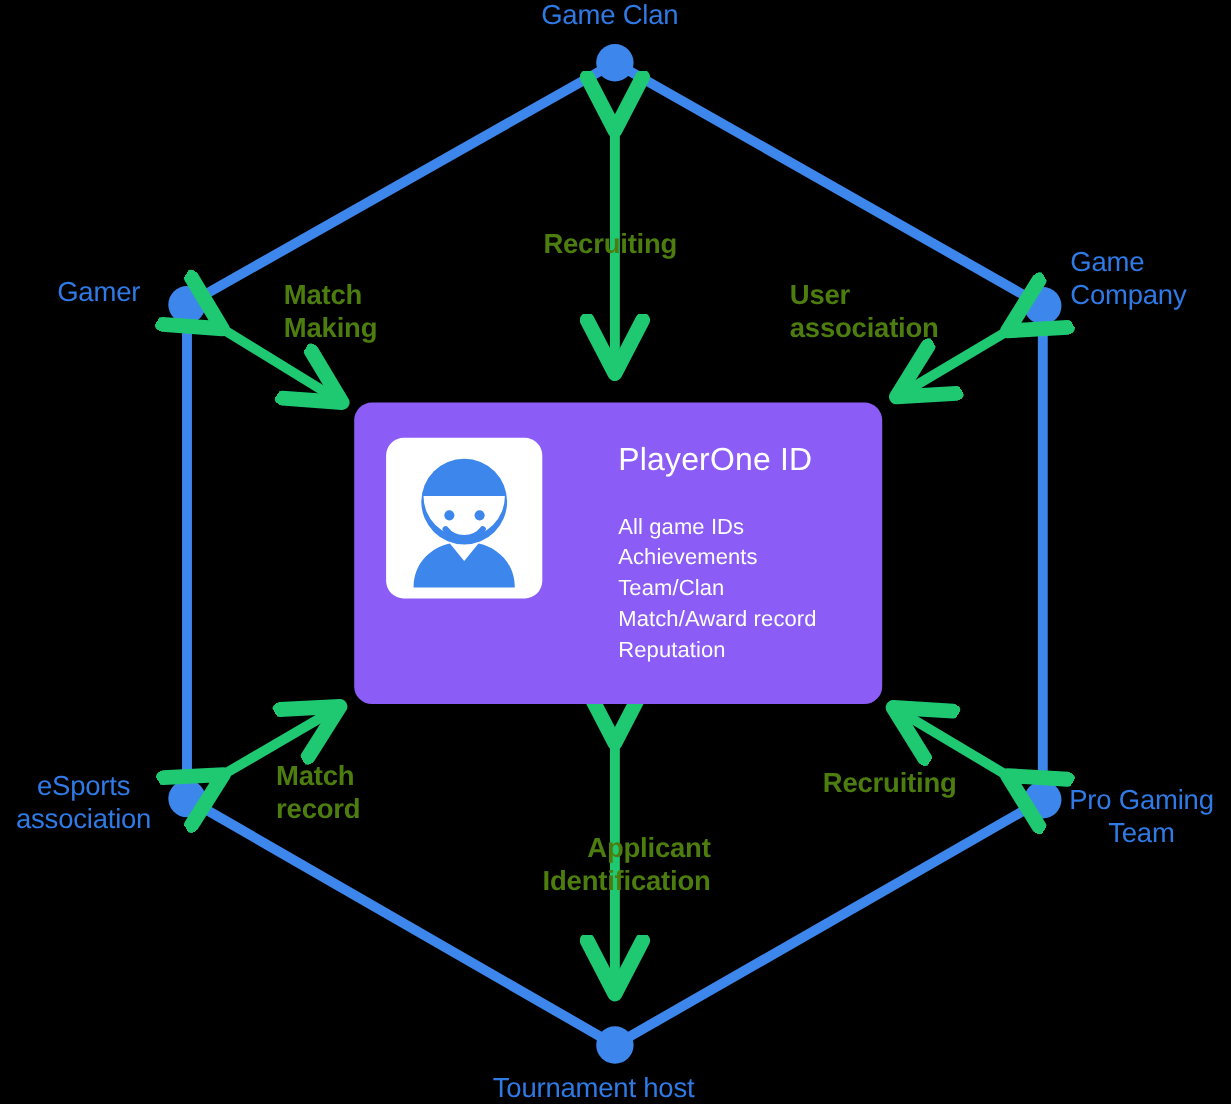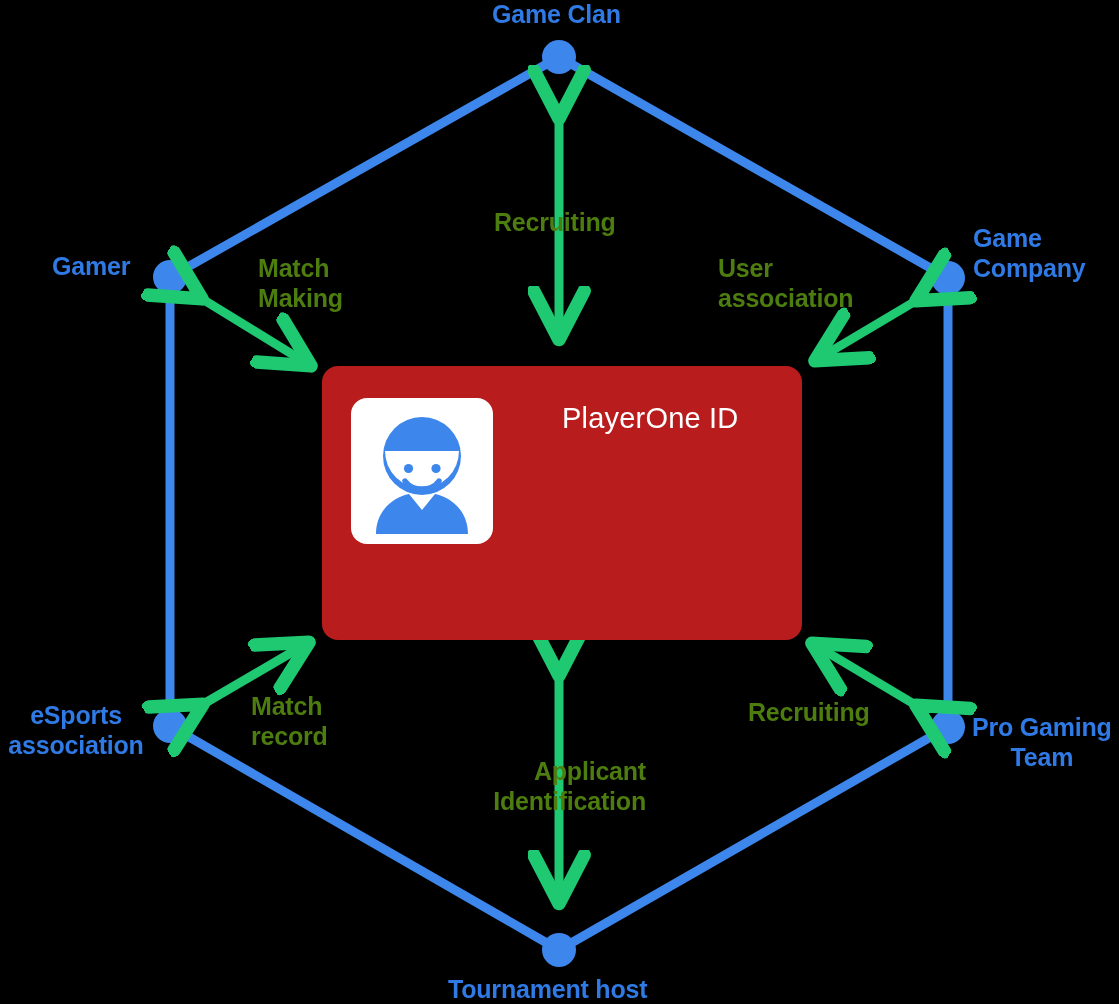--- a/index.html
+++ b/index.html
@@ -20,21 +20,21 @@
     left: 0;
     top: 0;
     width: 1119px;
     height: 1004px;
   }
 
   
   .node-label {
     position: absolute;
     color: #2f7ae5;
-    font-weight: bold;
+    font-weight: normal;
     font-size: 25px;
     line-height: 1.18;
     letter-spacing: -0.2px;
     white-space: pre-line;
   }
   .nl-game-clan      { left: 492px; top: 0px;   text-align: center; }
   .nl-gamer          { left: 52px;  top: 252px; text-align: left; }
   .nl-game-company   { left: 973px; top: 224px; text-align: left; }
   .nl-esports        { left: 0px;   top: 701px; text-align: center; width: 152px; }
   .nl-pro-gaming     { left: 972px; top: 713px; text-align: center; }
@@ -57,21 +57,21 @@
   .rl-recruiting-br    { left: 748px; top: 698px; text-align: left; }
   .rl-applicant-id     { left: 474px; top: 757px; text-align: right; width: 172px; }
 
   
   #id-card {
     position: absolute;
     left: 322px;
     top: 366px;
     width: 480px;
     height: 274px;
-    background: #b91c1c;
+    background: #8b5cf6;
     border-radius: 16px;
     box-sizing: border-box;
   }
   #avatar-tile {
     position: absolute;
     left: 29px;
     top: 32px;
     width: 142px;
     height: 146px;
     background: #ffffff;
@@ -167,15 +167,22 @@
         <circle cx="85" cy="70.5" r="4.6" fill="#3d86ec"></circle>
 
         <path d="M54,83 A20,17 0 0 0 88,83" fill="none" stroke="#3d86ec" stroke-width="5.4" stroke-linecap="round"></path>
 
         <path d="M25,136 C25,112 43,99 58,96 L71,112 L84,96 C99,99 117,112 117,136 Z" fill="#3d86ec"></path>
       </svg>
     </div>
 
     <div id="card-title">PlayerOne ID</div>
 
+    <div id="card-attrs">
+      <div>All game IDs</div>
+      <div>Achievements</div>
+      <div>Team/Clan</div>
+      <div>Match/Award record</div>
+      <div>Reputation</div>
+    </div>
   </div>
 
 </div>
 
 </body></html>

